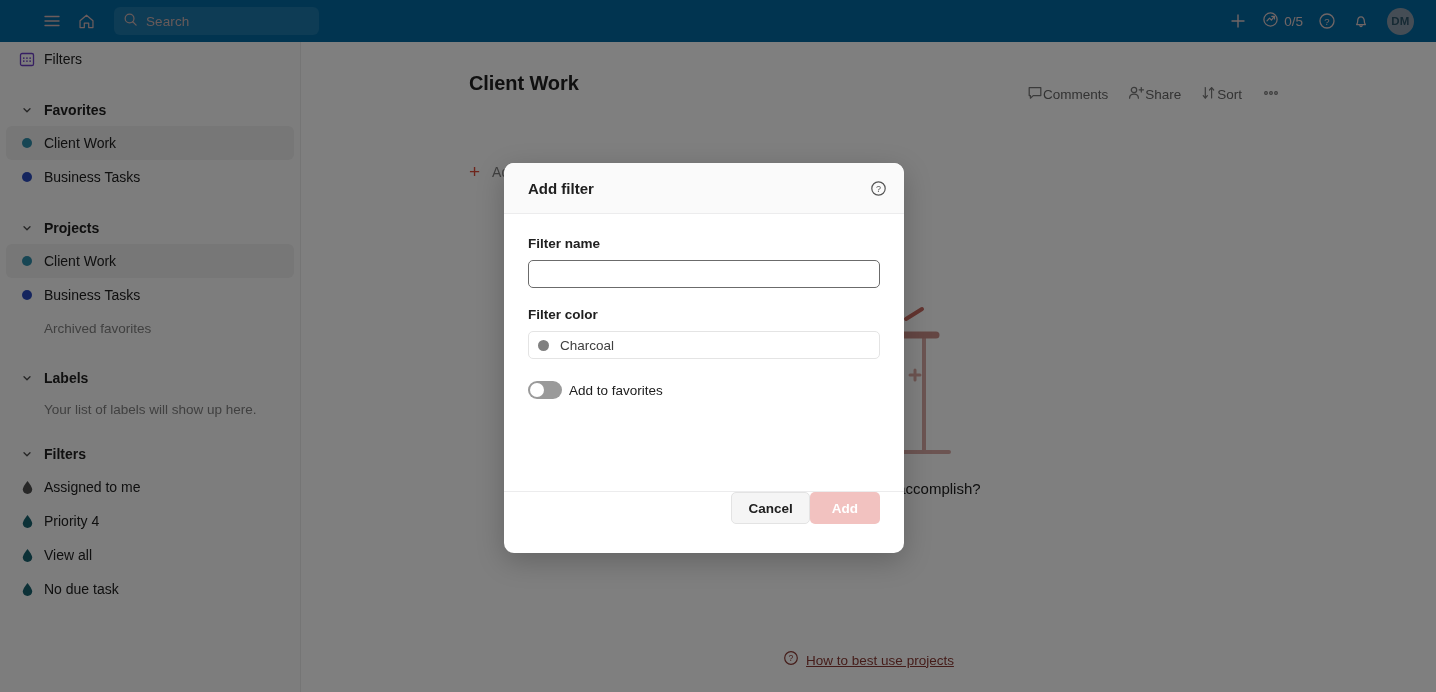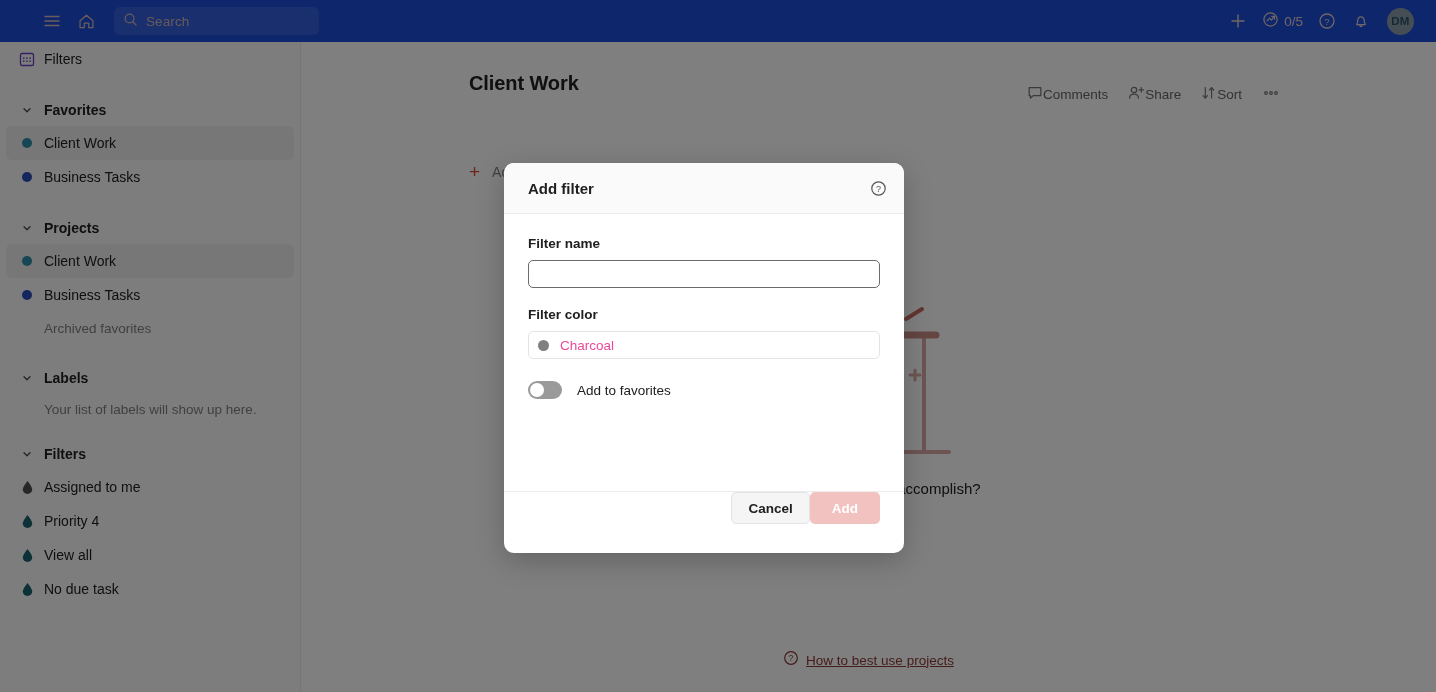--- a/index.html
+++ b/index.html
@@ -8,21 +8,21 @@
     overflow: hidden;
     font-family: "Liberation Sans", sans-serif;
     background: #fff;
   }
   #app { position: relative; width: 1436px; height: 692px; overflow: hidden; }
 
   
   .topbar {
     position: absolute; top: 0; left: 0;
     width: 1436px; height: 42px;
-    background: #1d4ed8;
+    background: #0369a1;
     display: flex; align-items: center;
     z-index: 5;
   }
   .tb-left { display: flex; align-items: center; gap: 0; padding-left: 36px; }
   .icon-btn {
     width: 32px; height: 32px;
     display: flex; align-items: center; justify-content: center;
     border-radius: 4px; cursor: pointer;
   }
   .icon-btn svg { display: block; }
@@ -189,23 +189,23 @@
   }
   .text-input.focused { border-color: #6b6b6b; }
   .field { margin-bottom: 19px; }
   .select-row {
     width: 352px; height: 28px;
     border: 1px solid #e4e4e4; border-radius: 5px;
     display: flex; align-items: center; gap: 11px;
     padding: 0 9px; cursor: pointer; background: #fff;
   }
   .swatch { width: 11px; height: 11px; border-radius: 50%; }
-  .select-label { font-size: 13.5px; color: #ec4899; }
+  .select-label { font-size: 13.5px; color: #404040; }
   .toggle-row {
-    display: flex; align-items: center; gap: 15px;
+    display: flex; align-items: center; gap: 7px;
     margin-top: 22px;
   }
   .toggle {
     width: 34px; height: 18px; border-radius: 9px;
     background: #9a9a9a; position: relative; cursor: pointer;
   }
   .toggle .knob {
     position: absolute; top: 2px; left: 2px;
     width: 14px; height: 14px; border-radius: 50%;
     background: #fff;

